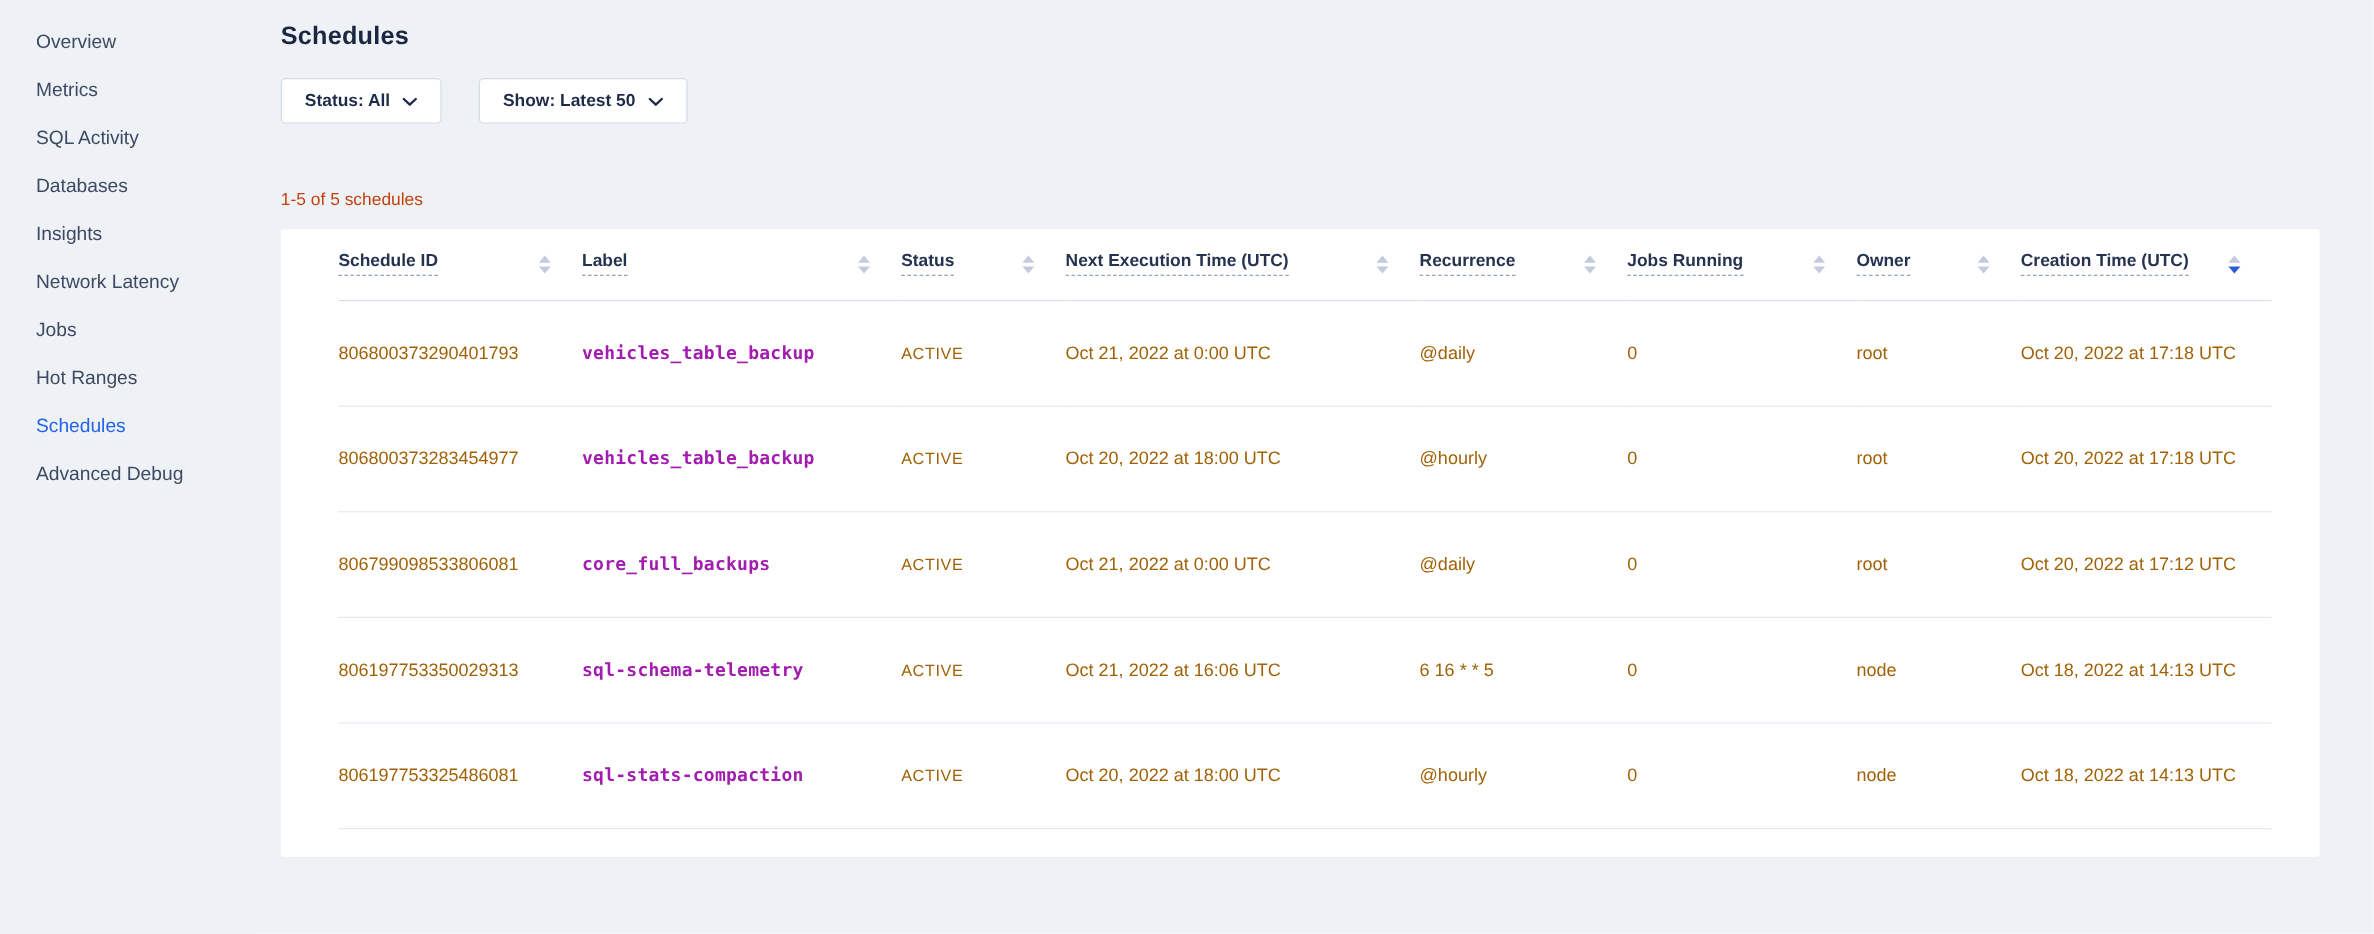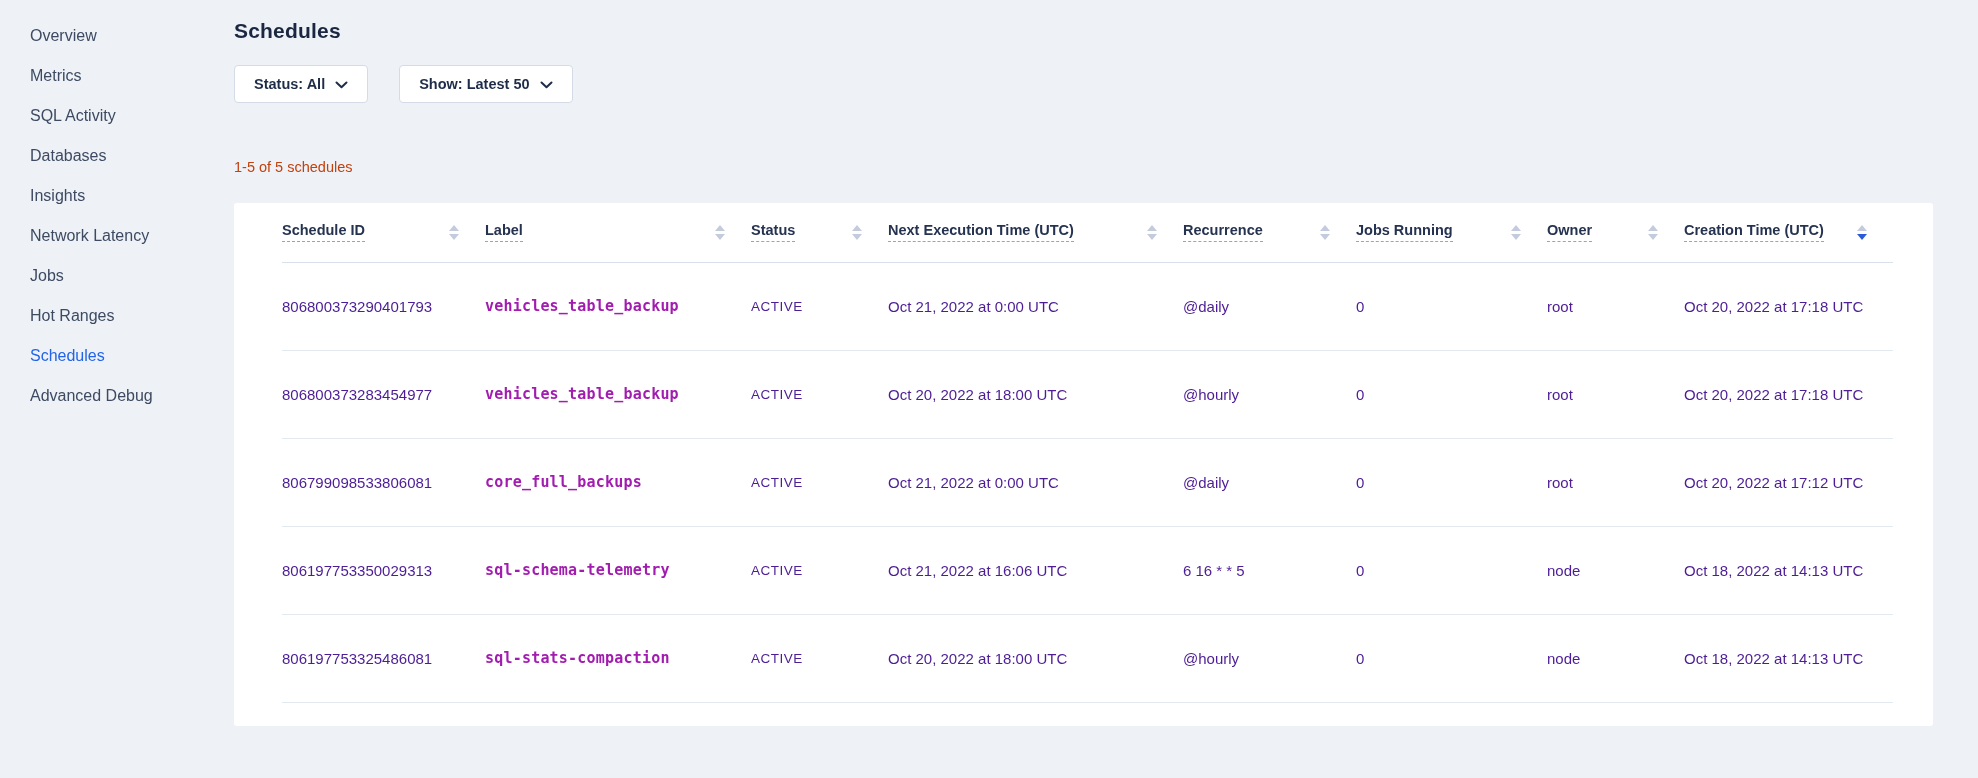--- a/index.html
+++ b/index.html
@@ -33,42 +33,42 @@
     height:38px; background:#fff; border:1px solid #d4dbe6; border-radius:4px;
     display:flex; align-items:center; gap:10px; padding:0 19px;
     font-family:inherit; font-size:14.5px; font-weight:700; color:#1f2c49;
     cursor:pointer;
   }
   .chev { display:block; margin-top:1px; }
   .results { margin-top:56px; font-size:14.5px; color:#c2410c; }
 
   
   .card {
-    margin-top:28px; width:1699px; background:#fff; border-radius:3px;
+    margin-top:16px; width:1699px; background:#fff; border-radius:3px;
     padding:0 40px 23px 48px;
   }
   table { table-layout:fixed; border-collapse:collapse; width:1611px; }
   thead th {
     height:59px; text-align:left; vertical-align:middle;
     border-bottom:1px solid #d9e0ea; padding:0; font-weight:700;
   }
   .hd { display:flex; align-items:center; justify-content:space-between; padding-right:26px; }
   .hd .lbl {
     font-size:14.5px; font-weight:700; color:#253250;
     padding-bottom:3px; border-bottom:1.5px dashed #94a5bd;
     white-space:nowrap;
   }
   .sort { display:flex; flex-direction:column; gap:3px; flex:0 0 auto; }
   .tri-up   { width:0; height:0; border-left:5px solid transparent; border-right:5px solid transparent; border-bottom:6px solid #c3cbdd; }
   .tri-down { width:0; height:0; border-left:5px solid transparent; border-right:5px solid transparent; border-top:6px solid #c3cbdd; }
   .tri-down.active { border-top-color:var(--sort-active-blue,#2b5bd8); }
 
   tbody td {
     height:88px; border-bottom:1px solid #e4e9f0;
-    font-size:15px; color:#4c1d95; vertical-align:middle; padding:0;
+    font-size:15px; color:#a16207; vertical-align:middle; padding:0;
     white-space:nowrap;
   }
   td.mono {
     font-family:"DejaVu Sans Mono", monospace;
     font-weight:700; font-size:15px; color:#a21caf; letter-spacing:.2px;
   }
   td.status { font-size:13.5px; letter-spacing:.5px; }
 </style>
 </head>
 <body>

